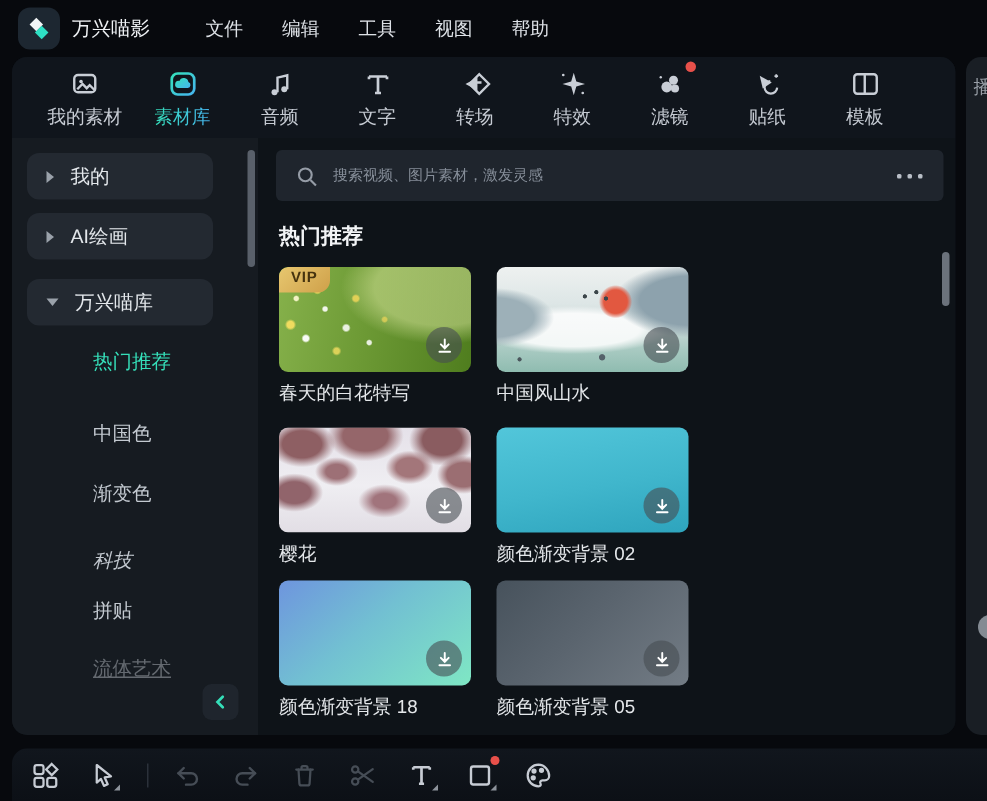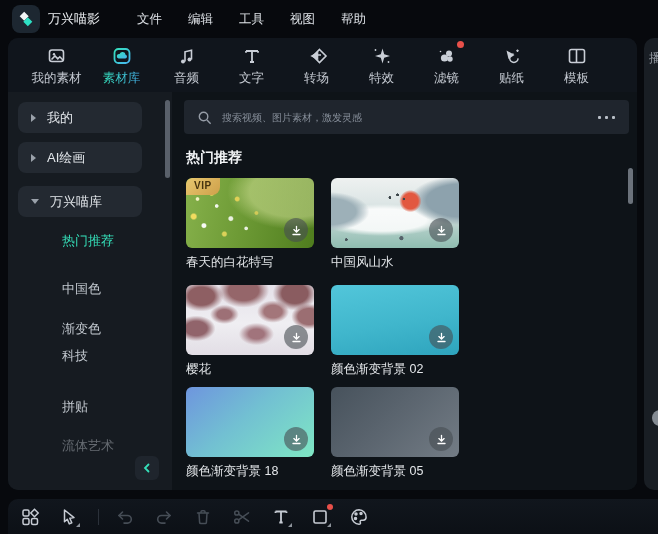--- a/index.html
+++ b/index.html
@@ -218,23 +218,23 @@
           <span class="arr-r"></span>
           <span class="lbl">AI绘画</span>
         </div>
         <div class="side-group" style="top:94px;">
           <span class="arr-d"></span>
           <span class="lbl">万兴喵库</span>
         </div>
         <span class="side-item active" style="top:140px;">热门推荐</span>
         <span class="side-item" style="top:188px;">中国色</span>
         <span class="side-item" style="top:228px;">渐变色</span>
-        <span class="side-item" style="top:255px;">科技</span>
+        <span class="side-item" style="top:273px;font-style:italic;">科技</span>
         <span class="side-item" style="top:306px;">拼贴</span>
-        <span class="side-item faded" style="top:345px;">流体艺术</span>
+        <span class="side-item faded" style="top:345px;text-decoration:underline;">流体艺术</span>
         <div class="collapse-btn">
           <svg width="10" height="10" viewBox="0 0 10 10" fill="none" stroke="#35dfb9" stroke-width="1.8" stroke-linecap="round">
             <path d="M6.5 1.5 L3 5 l3.5 3.5"></path>
           </svg>
         </div>
         <div class="side-scroll"></div>
       </div>
 
       <div class="browse">
         <div class="searchbar">

